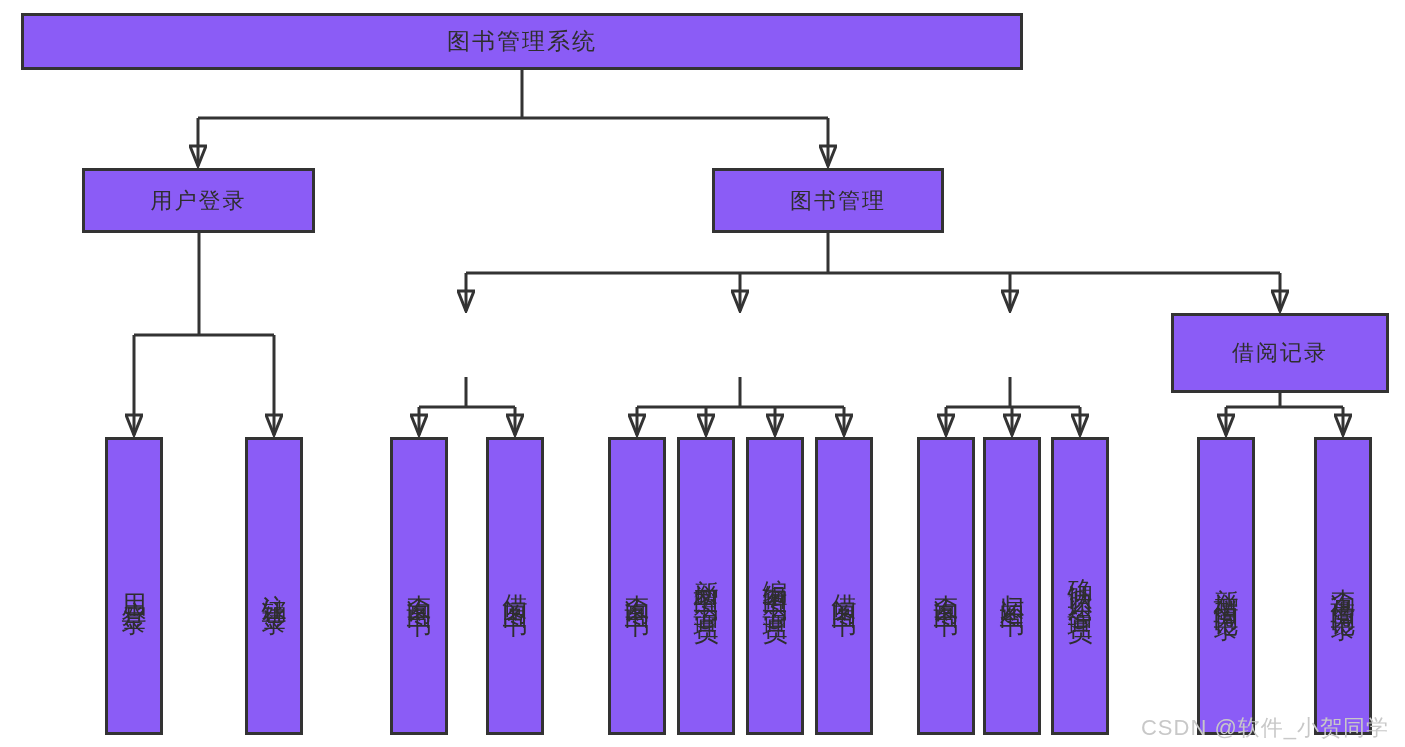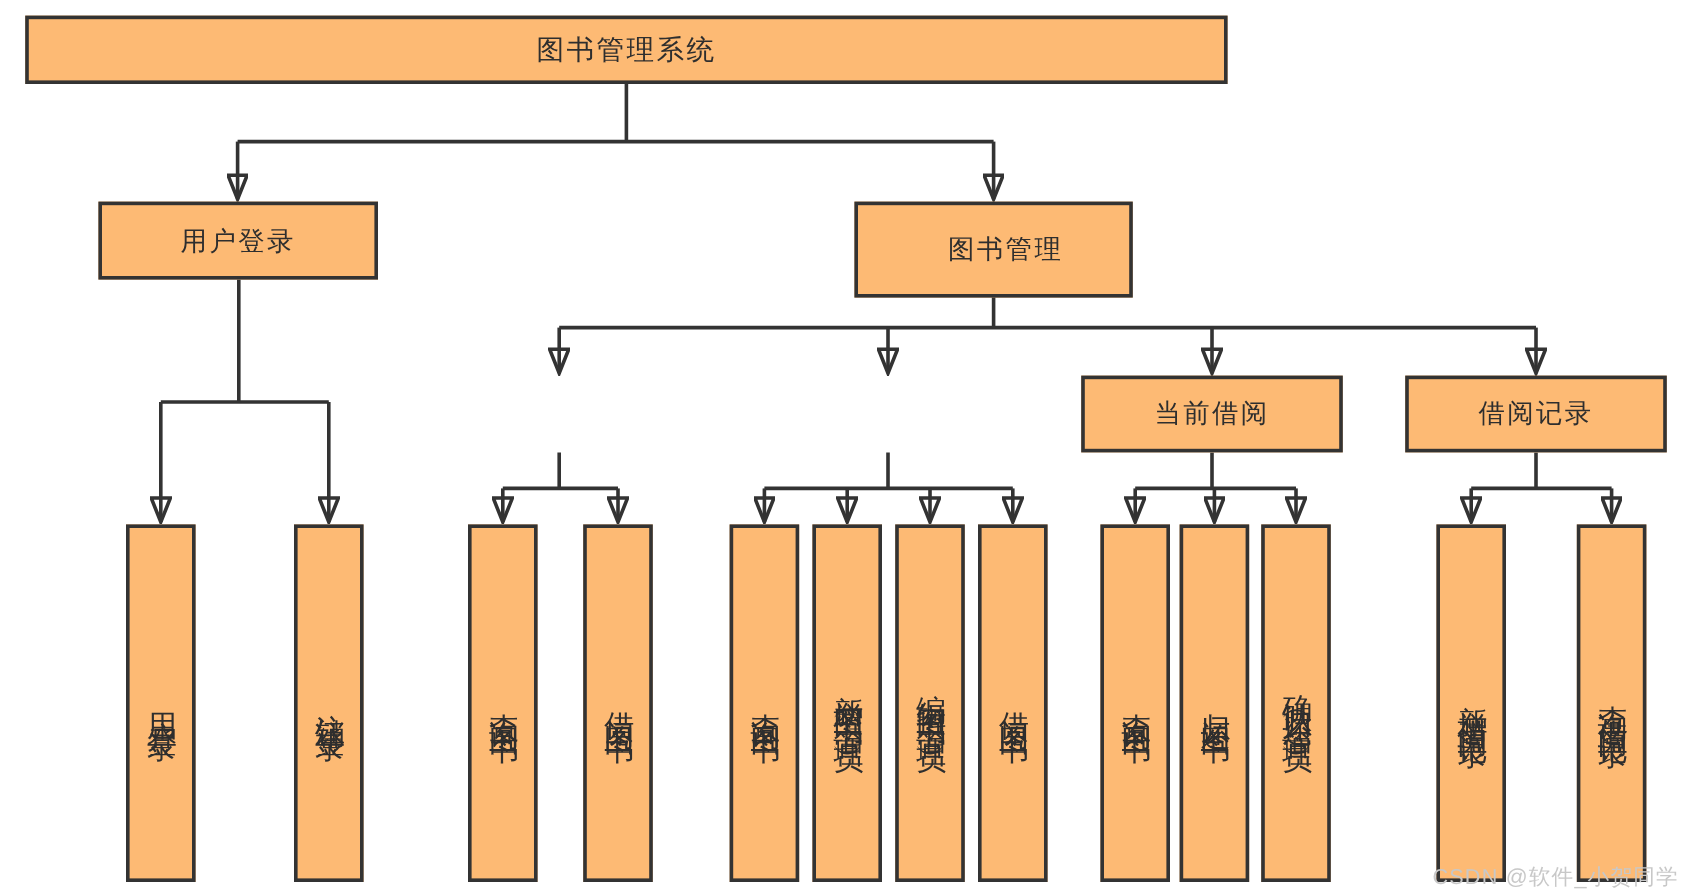--- a/index.html
+++ b/index.html
@@ -18,41 +18,41 @@
   .connectors { position: absolute; left: 0; top: 0; z-index: 1; }
   .connectors path, .connectors line {
     stroke: var(--line, #333333);
     stroke-width: 3;
     fill: none;
   }
   .arrow-tip { fill: var(--line, #333333); stroke: none; }
   .node {
     position: absolute;
     border: 3px solid var(--line, #333333);
-    background: #fdba74;
+    background: #8b5cf6;
     display: flex;
     align-items: center;
     justify-content: center;
     color: var(--text, #2e2e2e);
     z-index: 2;
   }
   .h-node { font-size: 22px; letter-spacing: 2px; }
   .root-node { font-size: 23px; }
   .v-node {
     writing-mode: vertical-rl;
     text-orientation: mixed;
     font-size: 25px;
     letter-spacing: 6px;
     line-height: 1;
   }
   .watermark {
     position: absolute;
-    right: 6px;
+    right: 16px;
     bottom: 4px;
-    font-size: 18px;
+    font-size: 22px;
     letter-spacing: 1px;
     color: var(--watermark, #c8c8c8);
     z-index: 3;
     white-space: nowrap;
   }
 </style>
 </head>
 <body>
 
 <div class="canvas">
@@ -94,24 +94,23 @@
     <line x1="1080" y1="407" x2="1080" y2="435" marker-end="url(#arrowhead)"></line>
 
     <path d="M1280,377 V407 M1226,407 H1343"></path>
     <line x1="1226" y1="407" x2="1226" y2="435" marker-end="url(#arrowhead)"></line>
     <line x1="1343" y1="407" x2="1343" y2="435" marker-end="url(#arrowhead)"></line>
   </svg>
 
   <div class="node h-node root-node" style="left:21px; top:13px; width:1002px; height:57px;">图书管理系统</div>
 
   <div class="node h-node" style="left:82px; top:168px; width:233px; height:65px;">用户登录</div>
-  <div class="node h-node" style="left:712px; top:168px; width:232px; height:80px;padding-left:20px;">图书管理</div>
+  <div class="node h-node" style="left:712px; top:168px; width:232px; height:65px;padding-left:20px;">图书管理</div>
 
-  <div class="node h-node" style="left:901px; top:313px; width:218px; height:64px;">当前借阅</div>
-  <div class="node h-node" style="left:1171px; top:313px; width:218px; height:64px;">借阅记录</div>
+  <div class="node h-node" style="left:1171px; top:313px; width:218px; height:80px;">借阅记录</div>
 
   <div class="node v-node" style="left:105px; top:437px; width:58px; height:298px;">用户登录</div>
   <div class="node v-node" style="left:245px; top:437px; width:58px; height:298px;">注销登录</div>
 
   <div class="node v-node" style="left:390px; top:437px; width:58px; height:298px;">查询图书</div>
   <div class="node v-node" style="left:486px; top:437px; width:58px; height:298px;">借阅图书</div>
 
   <div class="node v-node" style="left:608px; top:437px; width:58px; height:298px;">查询图书</div>
   <div class="node v-node" style="left:677px; top:437px; width:58px; height:298px;">新增图书（管理员）</div>
   <div class="node v-node" style="left:746px; top:437px; width:58px; height:298px;">编辑图书（管理员）</div>

